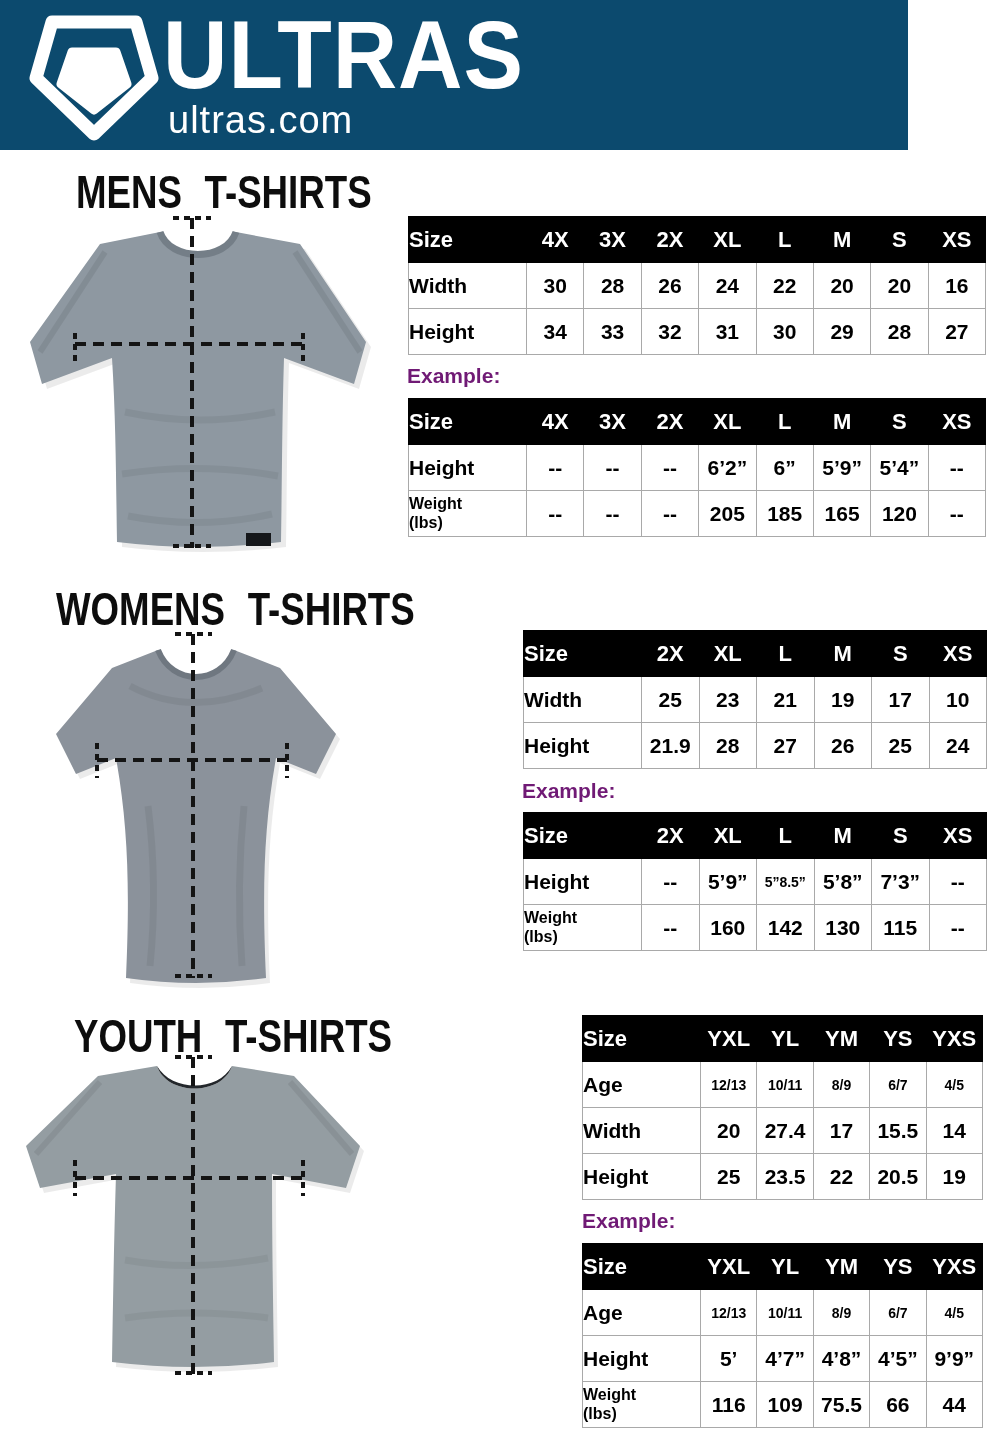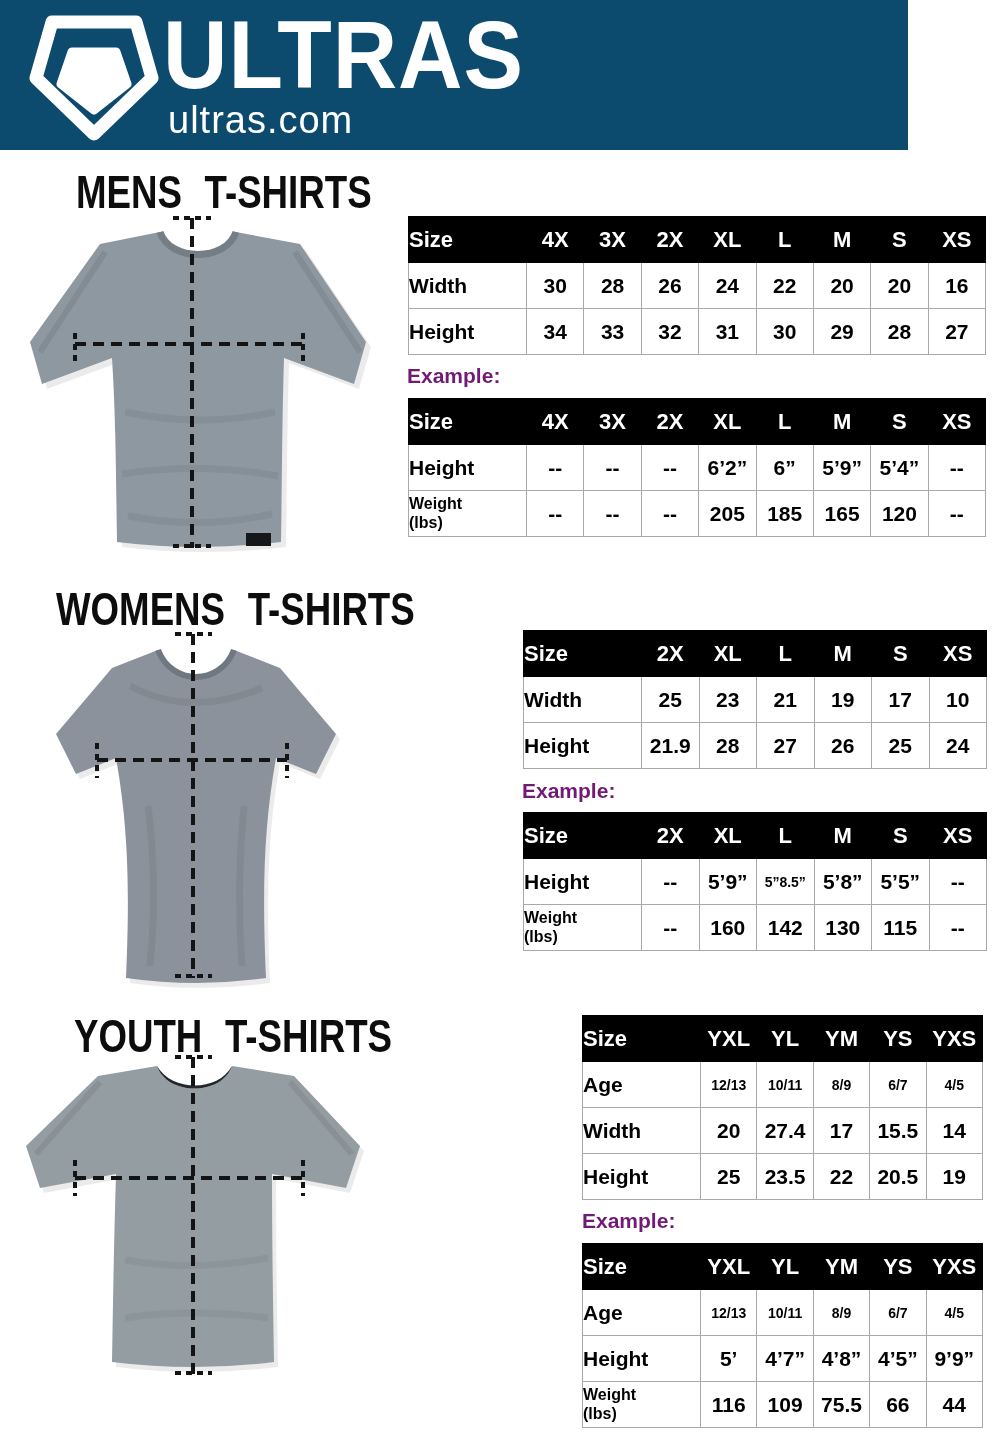--- a/index.html
+++ b/index.html
@@ -249,21 +249,21 @@
           <th>XS</th>
         </tr>
       </thead>
       <tbody>
         <tr>
           <td>Height</td>
           <td>--</td>
           <td>5’9”</td>
           <td class="small">5”8.5”</td>
           <td>5’8”</td>
-          <td>5’5”</td>
+          <td>7’3”</td>
           <td>--</td>
         </tr>
         <tr>
           <td class="two-line">Weight
 (lbs)</td>
           <td>--</td>
           <td>160</td>
           <td>142</td>
           <td>130</td>
           <td>115</td>

